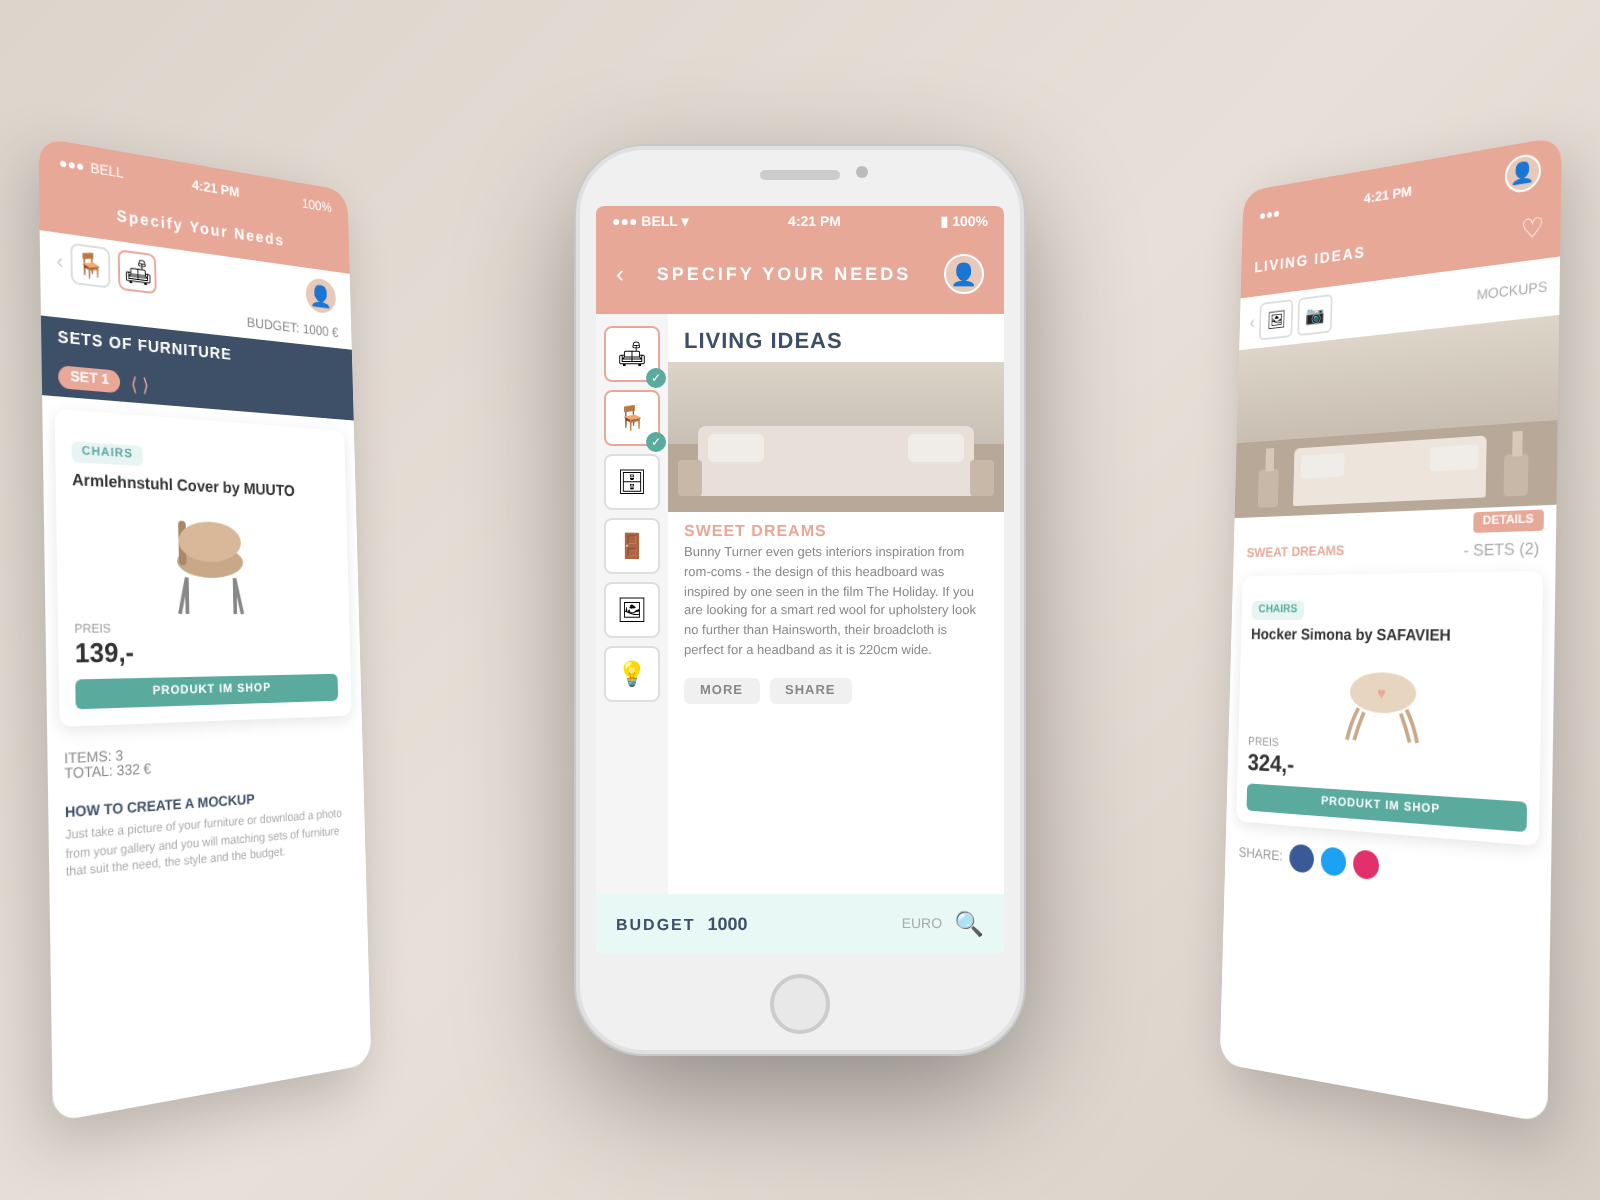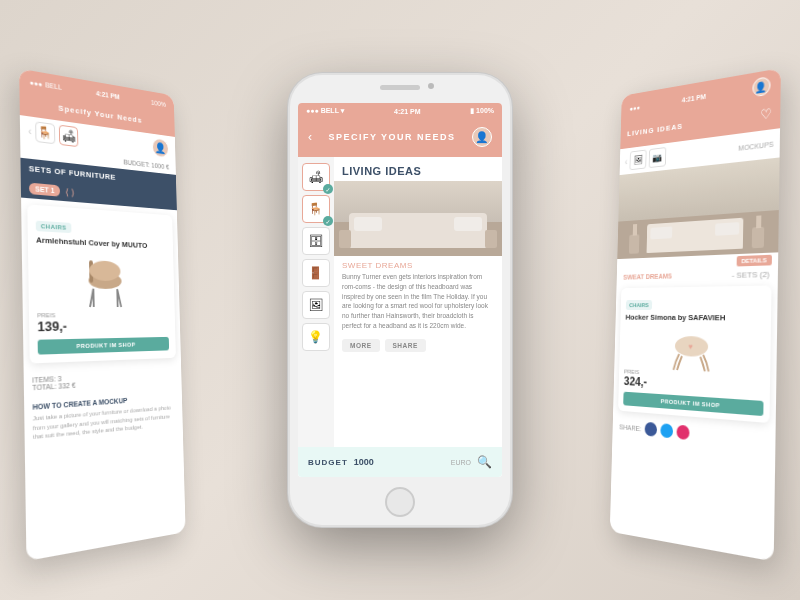--- a/index.html
+++ b/index.html
@@ -510,21 +510,21 @@
       bottom: 8px;
       width: 12px;
       height: 18px;
       background: #c8b8a8;
       border-radius: 2px;
     }
 
     .phone-article-title {
       padding: 5px 8px 2px;
       font-size: 8px;
-      font-weight: 400;
+      font-weight: 700;
       color: #e8a898;
       letter-spacing: 0.5px;
       text-transform: uppercase;
     }
 
     .phone-article-text {
       padding: 0 8px 5px;
       font-size: 6.5px;
       color: #888;
       line-height: 1.5;

